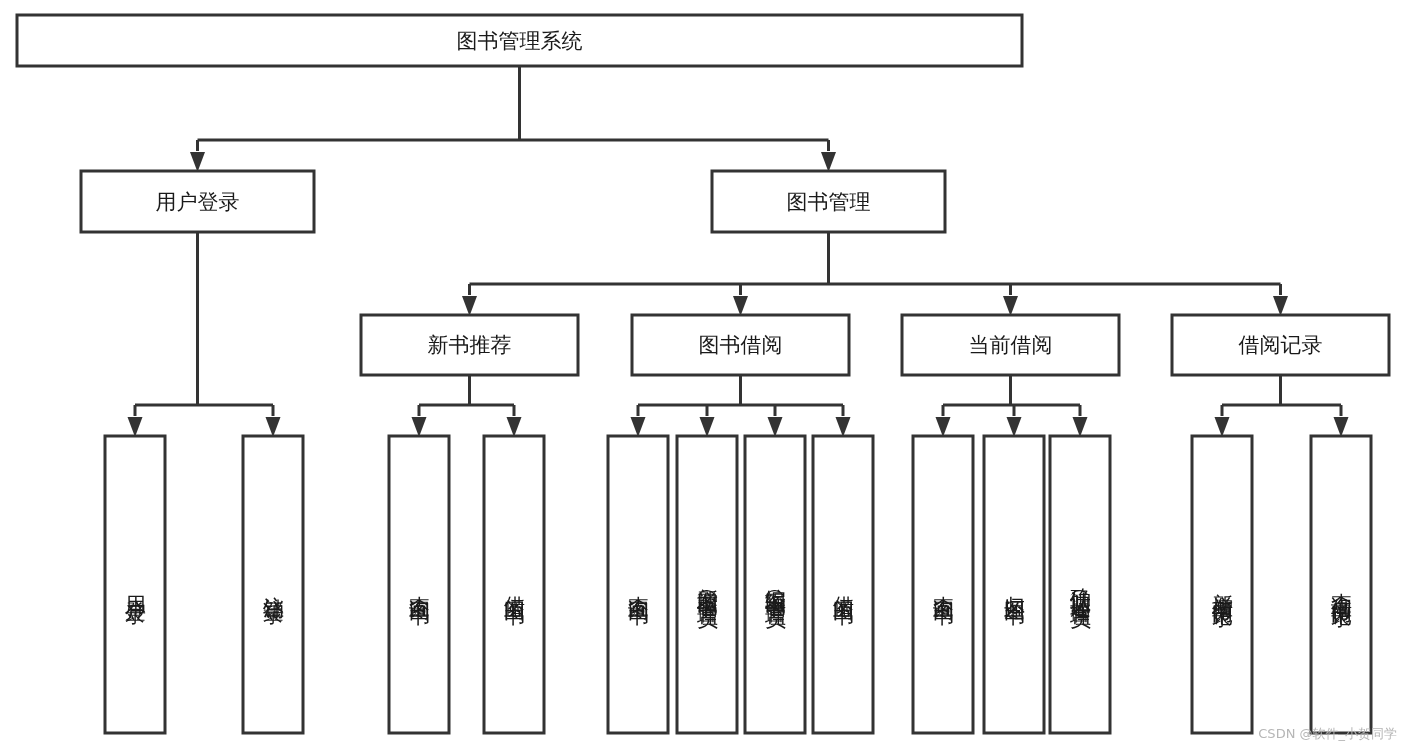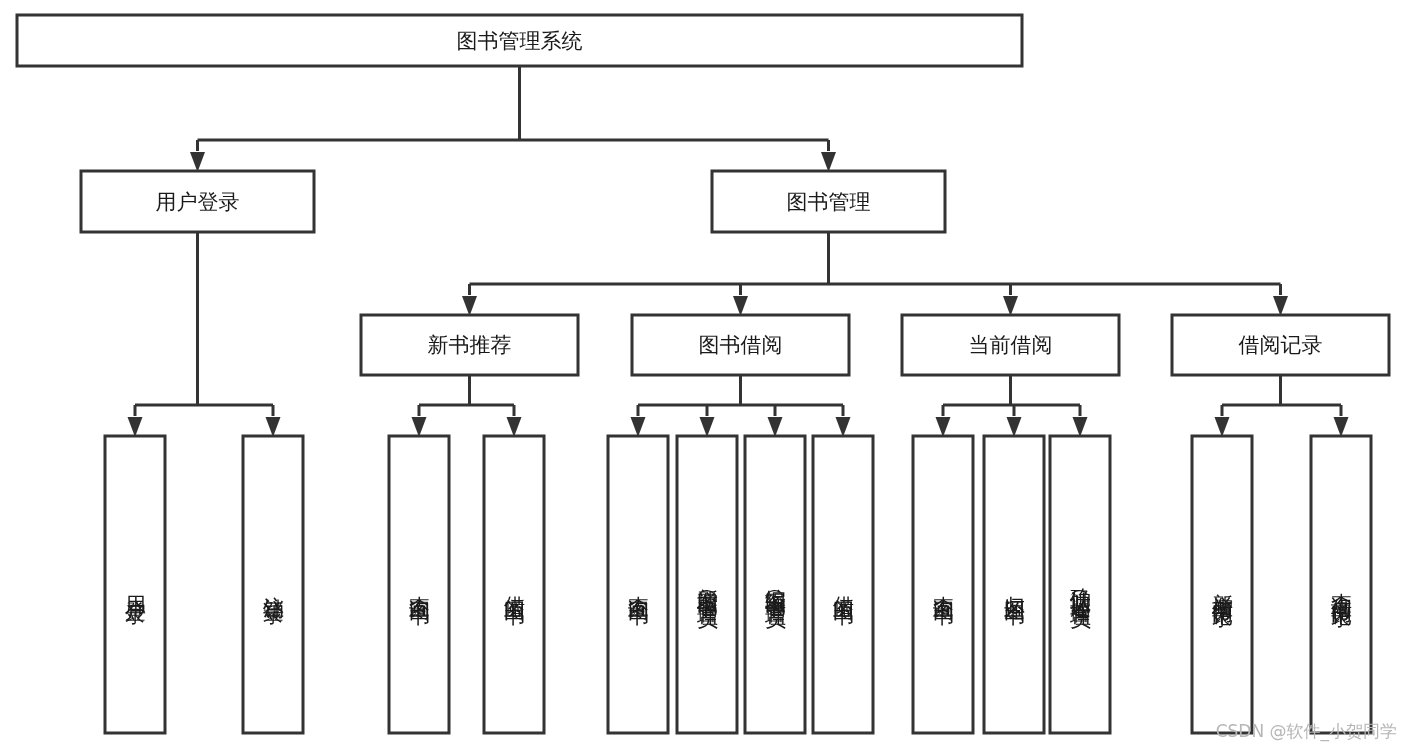--- a/index.html
+++ b/index.html
@@ -64,21 +64,21 @@
     color: #1a1a1a;
     letter-spacing: 3px;
     white-space: nowrap;
     text-align: center;
   }
   .watermark {
     position: absolute;
     right: 8px;
     bottom: 4px;
     font-family: "DejaVu Sans", "Liberation Sans", sans-serif;
-    font-size: 17px;
+    font-size: 13px;
     color: #b6b6b6;
     white-space: nowrap;
   }
 </style>
 </head>
 <body>
 
 <div id="diagram-root">
 
   <svg id="flow-svg" viewBox="0 0 1405 747">

